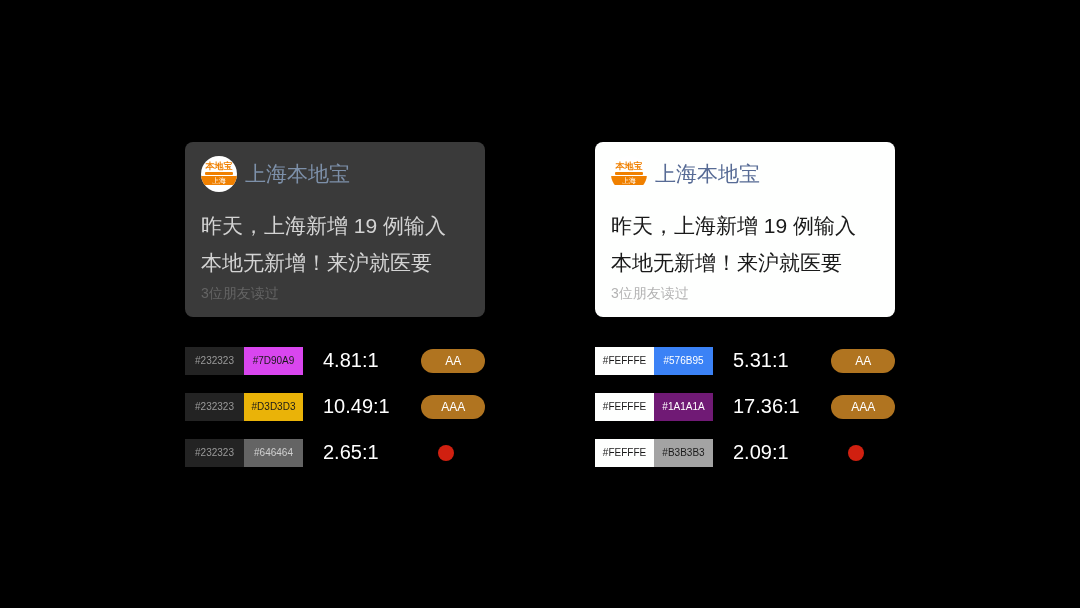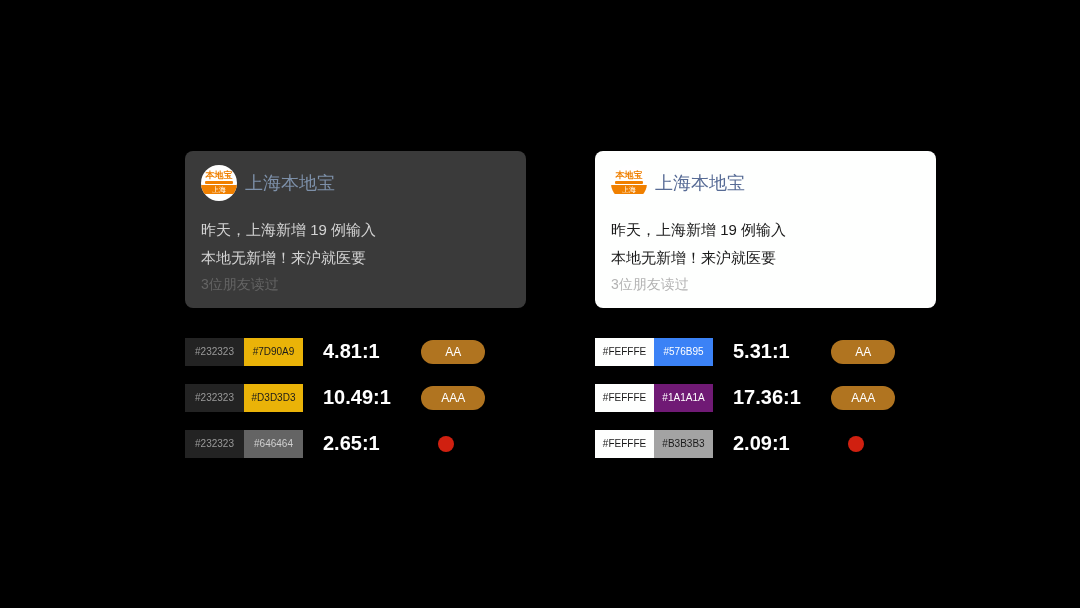--- a/index.html
+++ b/index.html
@@ -15,21 +15,21 @@
     }
     .panel {
       display: flex;
       flex-direction: column;
       width: 300px;
     }
     .card {
       border-radius: 8px;
       padding: 14px 16px;
       margin-bottom: 30px;
-      width: 341px;
+      width: 300px;
       overflow: hidden;
     }
     .card-dark { background: #3a3a3a; }
     .card-light { background: #FEFFFE; }
     .card-header {
       display: flex;
       align-items: center;
       gap: 8px;
       margin-bottom: 18px;
     }
@@ -43,25 +43,25 @@
       align-items: center;
       justify-content: center;
       font-size: 7px;
       line-height: 1;
       overflow: hidden;
       flex-shrink: 0;
     }
     .avatar .top { color: #f08000; font-weight: bold; font-size: 9px; }
     .avatar .mid { width: 80%; height: 3px; background: #f08000; border-radius: 1px; margin: 1px 0; }
     .avatar .bot { color: #fff; background: #f08000; width: 100%; text-align: center; font-size: 7px; padding: 1px 0; }
-    .source-name { font-size: 18px; }
+    .source-name { font-size: 21px; }
     .card-dark .source-name { color: #7D90A9; }
     .card-light .source-name { color: #576B95; }
     .headline {
-      font-size: 15px;
+      font-size: 21px;
       line-height: 1.5;
       white-space: nowrap;
       margin-bottom: 6px;
     }
     .card-dark .headline { color: #D3D3D3; }
     .card-light .headline { color: #1A1A1A; }
     .subtext { font-size: 14px; }
     .card-dark .subtext { color: #646464; }
     .card-light .subtext { color: #B3B3B3; }
 
@@ -83,21 +83,20 @@
       align-items: center;
       justify-content: center;
       font-size: 10px;
       font-family: "Helvetica Neue", Arial, sans-serif;
     }
     .ratio {
       color: #fff;
       font-size: 20px;
       width: 80px;
       font-family: "Helvetica Neue", Arial, sans-serif;
-      font-weight: bold;
     }
     .badge {
       width: 65px;
       height: 24px;
       border-radius: 12px;
       display: flex;
       align-items: center;
       justify-content: center;
       font-size: 12px;
       color: #fff;
@@ -128,21 +127,21 @@
     </div>
     <div class="headline">昨天，上海新增 19 例输入</div>
     <div class="headline">本地无新增！来沪就医要</div>
     <div class="subtext">3位朋友读过</div>
   </div>
 
   <div class="rows">
     <div class="row">
       <div class="swatches">
         <div class="swatch" style="background:#232323;color:#9a9a9a">#232323</div>
-        <div class="swatch" style="background:#eab308;color:#1a1a1a">#7D90A9</div>
+        <div class="swatch" style="background:#d946ef;color:#1a1a1a">#7D90A9</div>
       </div>
       <div class="ratio">4.81:1</div>
       <div class="badge badge-aa">AA</div>
     </div>
     <div class="row">
       <div class="swatches">
         <div class="swatch" style="background:#232323;color:#9a9a9a">#232323</div>
         <div class="swatch" style="background:#eab308;color:#1a1a1a">#D3D3D3</div>
       </div>
       <div class="ratio">10.49:1</div>

